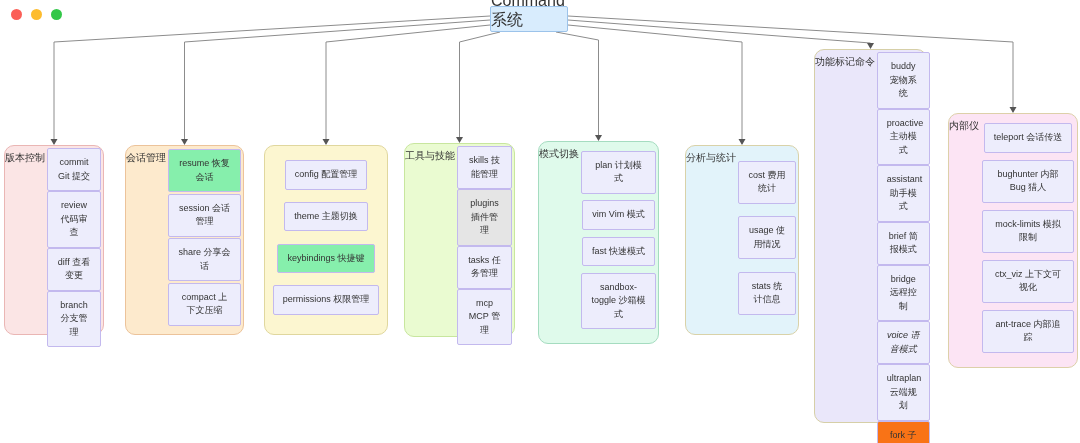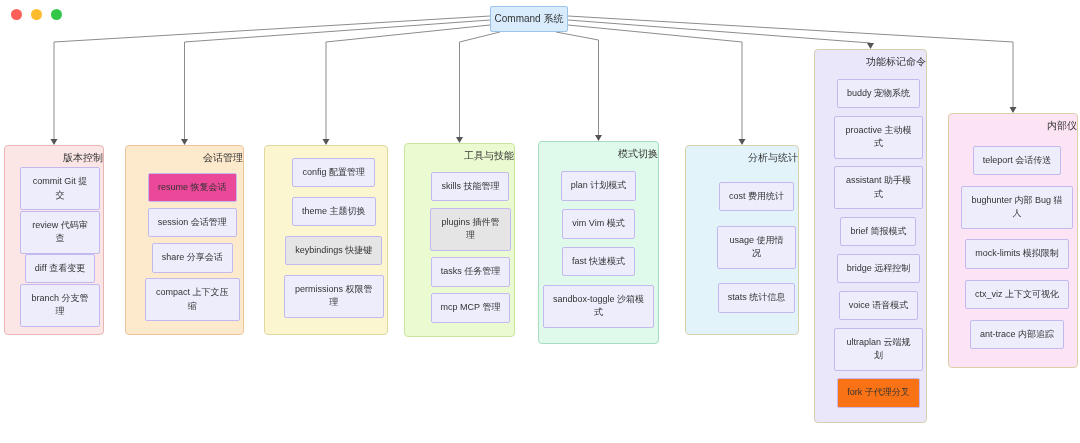--- a/index.html
+++ b/index.html
@@ -5,26 +5,26 @@
   html,body{margin:0;padding:0;background:#ffffff;}
   #canvas{
     position:relative;width:1080px;height:443px;background:#ffffff;
     font-family:"Liberation Sans","DejaVu Sans",sans-serif;overflow:hidden;
   }
   .traffic-lights{position:absolute;left:11px;top:9px;display:flex;gap:9px;}
   .dot{width:11px;height:11px;border-radius:50%;}
   #connector-svg{position:absolute;left:0;top:0;width:1080px;height:443px;pointer-events:none;}
   .root-node{
     position:absolute;box-sizing:border-box;border:1px solid;border-radius:2px;
-    display:flex;align-items:center;justify-content:center;
-    font-size:10px;color:#333;z-index:2;
+    display:flex;align-items:flex-end;justify-content:center;
+    font-size:16px;color:#333;z-index:2;
   }
   .group{
-    position:absolute;box-sizing:border-box;border:1px solid;border-radius:4px;
-    display:flex;flex-direction:column;z-index:1;align-items:flex-end;
+    position:absolute;box-sizing:border-box;border:1px solid;border-radius:10px;
+    display:flex;flex-direction:row;z-index:1;
   }
   .group-title{
     text-align:center;font-size:10px;color:#333;padding-top:5px;flex:0 0 auto;
     white-space:nowrap;
   }
   .group-items{
     flex:1 1 auto;display:flex;flex-direction:column;align-items:center;
     justify-content:space-evenly;padding:2px 0 7px;
   }
   .node-item{
@@ -69,31 +69,31 @@
     <div class="group-items">
           <div class="node-item" style="background: rgb(237, 237, 252); border-color: rgb(195, 185, 238);">commit Git 提交</div>
           <div class="node-item" style="background: rgb(237, 237, 252); border-color: rgb(195, 185, 238);">review 代码审查</div>
           <div class="node-item" style="background: rgb(237, 237, 252); border-color: rgb(195, 185, 238);">diff 查看变更</div>
           <div class="node-item" style="background: rgb(237, 237, 252); border-color: rgb(195, 185, 238);">branch 分支管理</div>
         </div>
   </div>
       <div class="group" style="left: 125px; top: 145px; width: 119px; height: 190px; background: rgb(253, 234, 205); border-color: rgb(236, 195, 154);">
     <div class="group-title">会话管理</div>
     <div class="group-items">
-          <div class="node-item" style="background: #ec4899; border-color: rgb(195, 185, 238);">resume 恢复会话</div>
+          <div class="node-item" style="background: #86efac; border-color: rgb(195, 185, 238);">resume 恢复会话</div>
           <div class="node-item" style="background: rgb(237, 237, 252); border-color: rgb(195, 185, 238);">session 会话管理</div>
           <div class="node-item" style="background: rgb(237, 237, 252); border-color: rgb(195, 185, 238);">share 分享会话</div>
           <div class="node-item" style="background: rgb(237, 237, 252); border-color: rgb(195, 185, 238);">compact 上下文压缩</div>
         </div>
   </div>
       <div class="group" style="left: 264px; top: 145px; width: 124px; height: 190px; background: rgb(252, 246, 208); border-color: rgb(224, 215, 158);">
     <div class="group-items">
           <div class="node-item" style="background: rgb(237, 237, 252); border-color: rgb(195, 185, 238);">config 配置管理</div>
           <div class="node-item" style="background: rgb(237, 237, 252); border-color: rgb(195, 185, 238);">theme 主题切换</div>
-          <div class="node-item" style="background: #e5e5e5; border-color: rgb(195, 185, 238);">keybindings 快捷键</div>
+          <div class="node-item" style="background: #86efac; border-color: rgb(195, 185, 238);">keybindings 快捷键</div>
           <div class="node-item" style="background: rgb(237, 237, 252); border-color: rgb(195, 185, 238);">permissions 权限管理</div>
         </div>
   </div>
       <div class="group" style="left: 404px; top: 143px; width: 111px; height: 194px; background: rgb(234, 251, 209); border-color: rgb(200, 230, 158);">
     <div class="group-title">工具与技能</div>
     <div class="group-items">
           <div class="node-item" style="background: rgb(237, 237, 252); border-color: rgb(195, 185, 238);">skills 技能管理</div>
           <div class="node-item" style="background: #e5e5e5; border-color: rgb(195, 185, 238);">plugins 插件管理</div>
           <div class="node-item" style="background: rgb(237, 237, 252); border-color: rgb(195, 185, 238);">tasks 任务管理</div>
           <div class="node-item" style="background: rgb(237, 237, 252); border-color: rgb(195, 185, 238);">mcp MCP 管理</div>
@@ -117,21 +117,21 @@
         </div>
   </div>
       <div class="group" style="left: 814px; top: 49px; width: 113px; height: 374px; background: rgb(234, 231, 250); border-color: rgb(214, 207, 167);">
     <div class="group-title">功能标记命令</div>
     <div class="group-items">
           <div class="node-item" style="background: rgb(237, 237, 252); border-color: rgb(195, 185, 238);">buddy 宠物系统</div>
           <div class="node-item" style="background: rgb(237, 237, 252); border-color: rgb(195, 185, 238);">proactive 主动模式</div>
           <div class="node-item" style="background: rgb(237, 237, 252); border-color: rgb(195, 185, 238);">assistant 助手模式</div>
           <div class="node-item" style="background: rgb(237, 237, 252); border-color: rgb(195, 185, 238);">brief 简报模式</div>
           <div class="node-item" style="background: rgb(237, 237, 252); border-color: rgb(195, 185, 238);">bridge 远程控制</div>
-          <div class="node-item" style="background: rgb(237, 237, 252); border-color: rgb(195, 185, 238);">voice 语音模式</div>
+          <div class="node-item" style="background: rgb(237, 237, 252); border-color: rgb(195, 185, 238); font-style: italic;">voice 语音模式</div>
           <div class="node-item" style="background: rgb(237, 237, 252); border-color: rgb(195, 185, 238);">ultraplan 云端规划</div>
           <div class="node-item" style="background: #f97316; border-color: rgb(195, 185, 238);">fork 子代理分叉</div>
         </div>
   </div>
       <div class="group" style="left: 948px; top: 113px; width: 130px; height: 255px; background: rgb(252, 228, 244); border-color: rgb(221, 208, 169);">
     <div class="group-title">内部仪</div>
     <div class="group-items">
           <div class="node-item" style="background: rgb(237, 237, 252); border-color: rgb(195, 185, 238);">teleport 会话传送</div>
           <div class="node-item" style="background: rgb(237, 237, 252); border-color: rgb(195, 185, 238);">bughunter 内部 Bug 猎人</div>
           <div class="node-item" style="background: rgb(237, 237, 252); border-color: rgb(195, 185, 238);">mock-limits 模拟限制</div>

